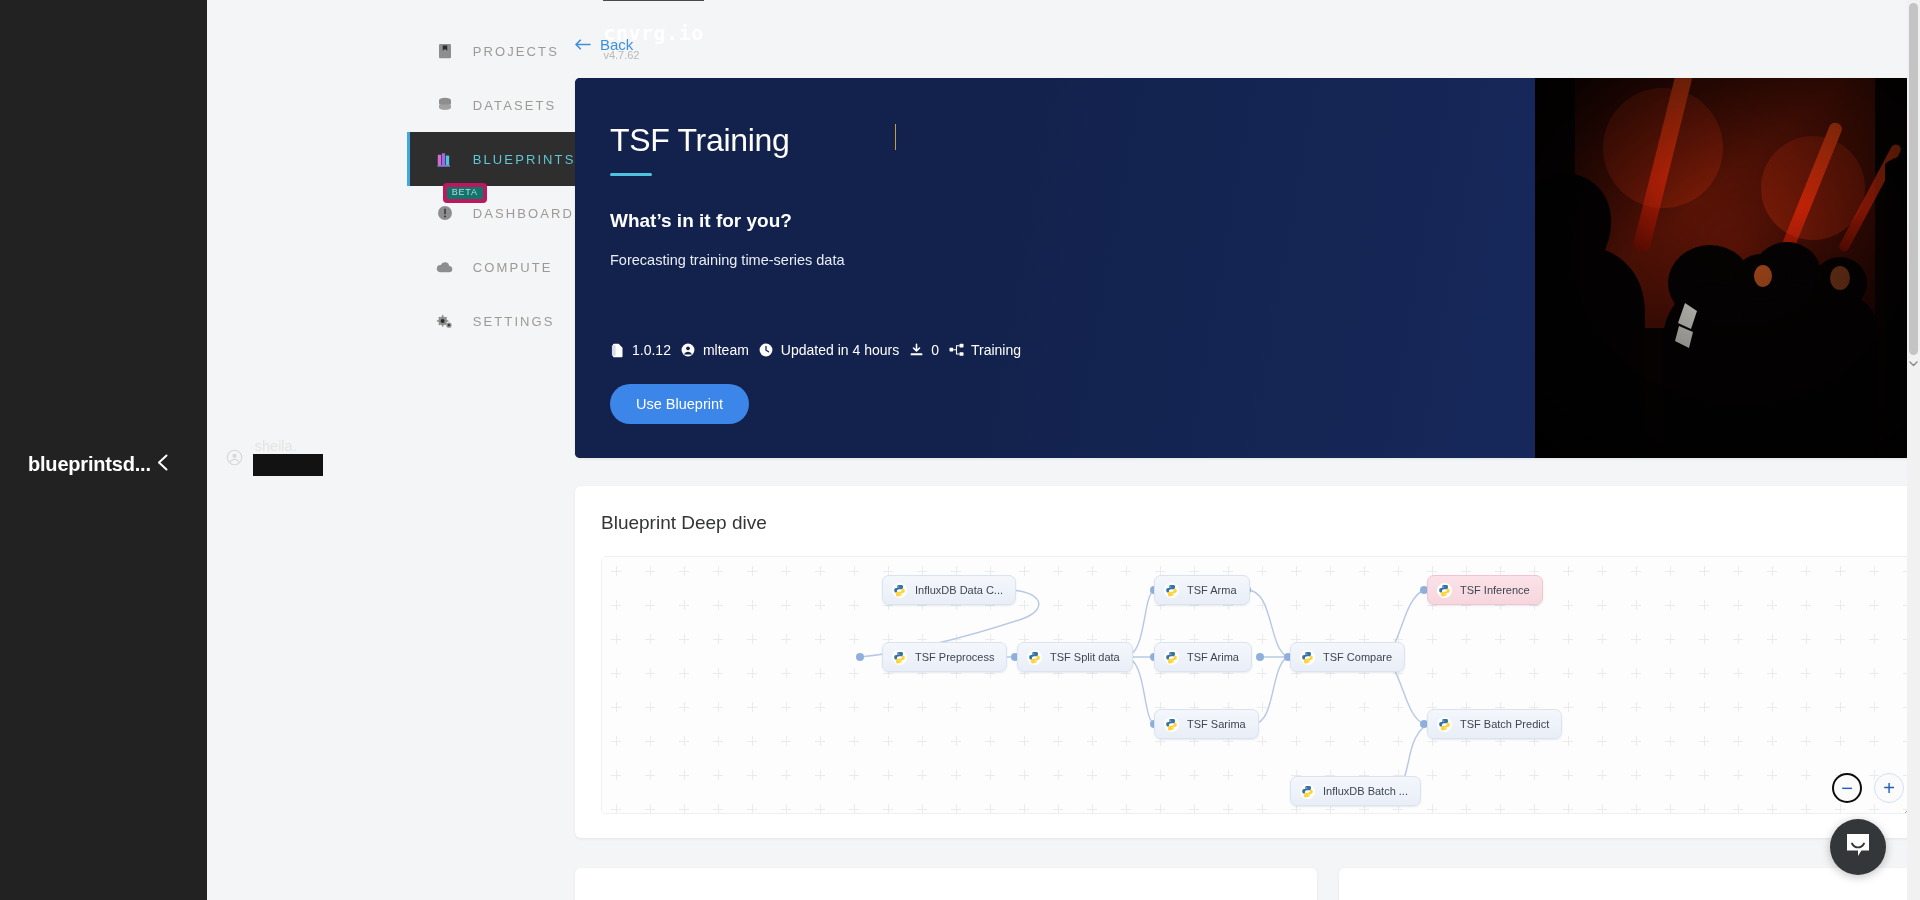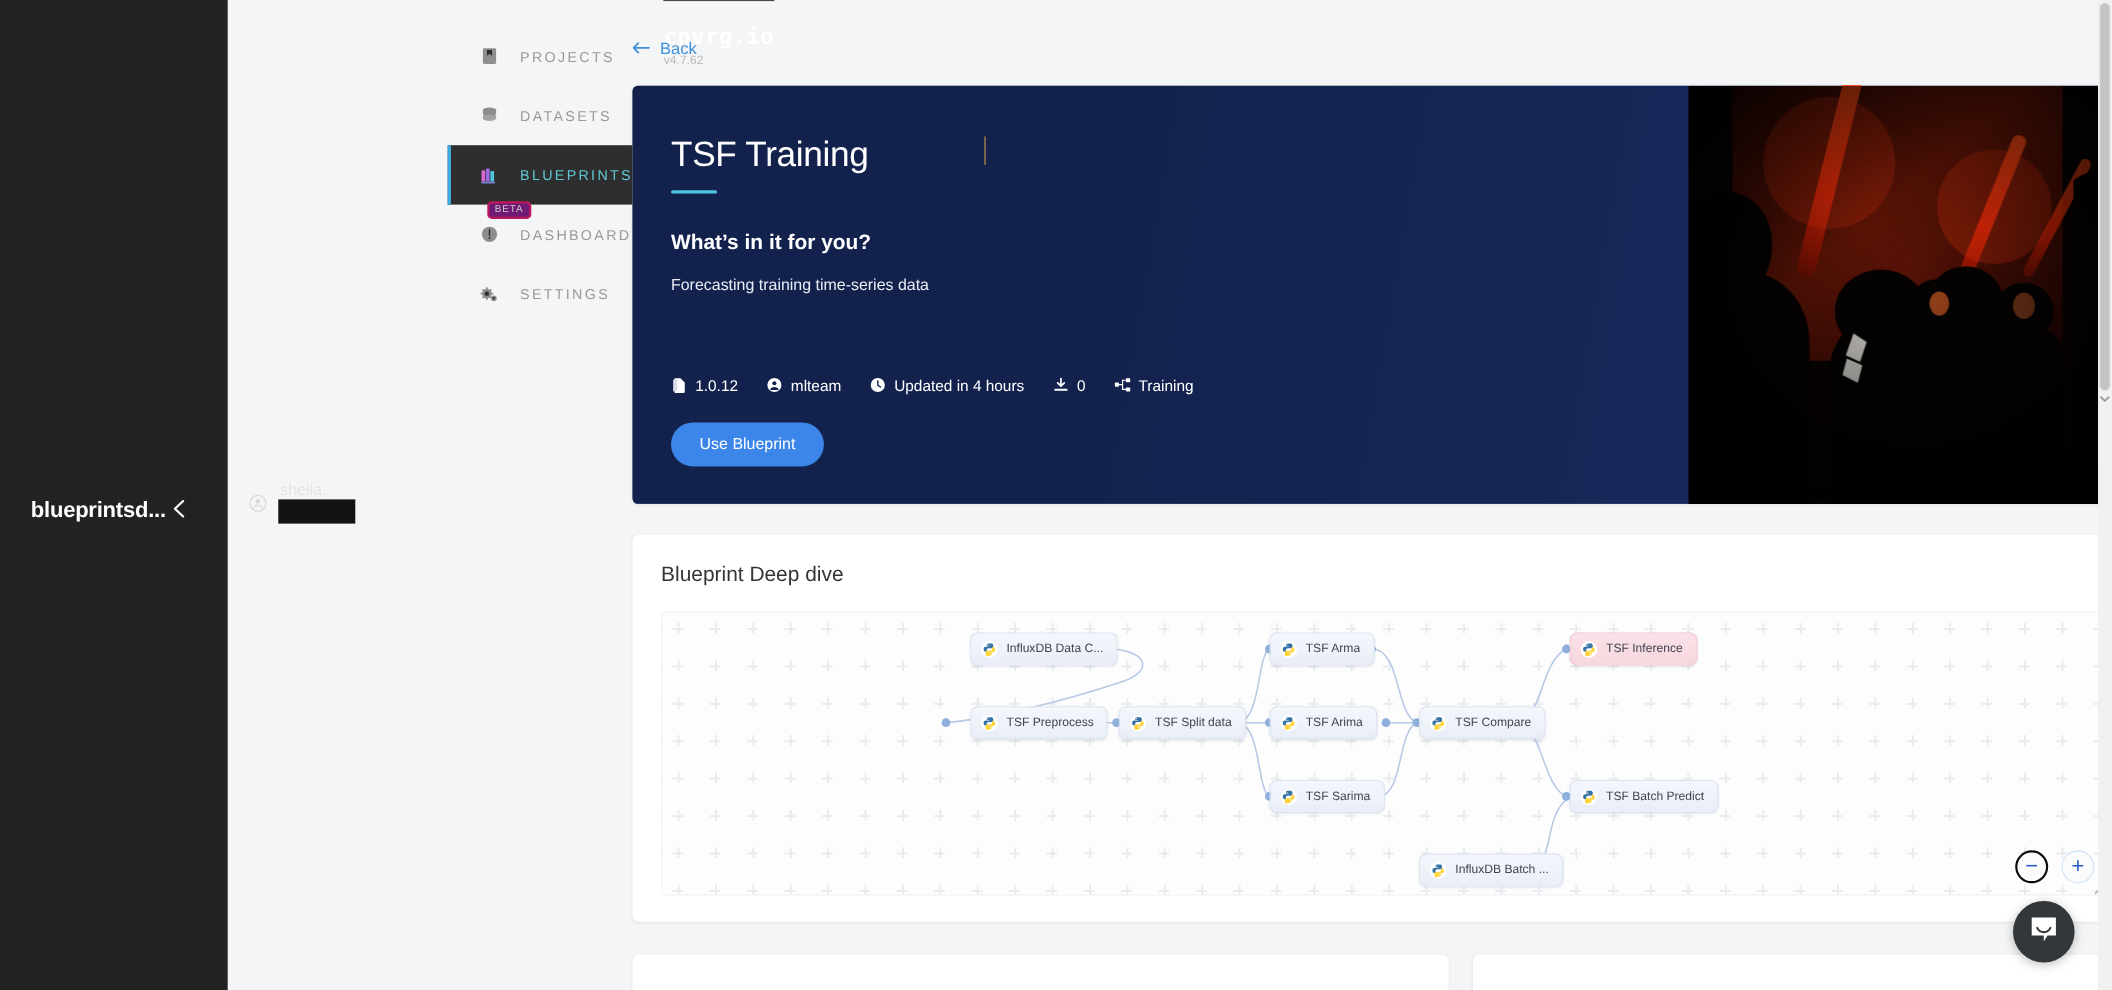--- a/index.html
+++ b/index.html
@@ -33,21 +33,21 @@
     padding-left: 28px; gap: 18px; cursor: pointer; position: relative;
   }
   .sb-item.active { background: #2e2e2e; }
   .sb-item.active::before { content:""; position:absolute; left:0; top:0; bottom:0; width:3px; background:#3ea9df; }
   .sb-ico { width: 20px; height: 20px; flex: 0 0 20px; display:flex; align-items:center; justify-content:center; position:relative; }
   .sb-label { font-size: 13px; letter-spacing: 2.1px; color: #9d9a95; font-weight: 400; }
   .sb-item.active .sb-label { color: #5fc7d4; }
   .beta-badge {
     position: absolute; left: 8px; top: 34px;
     font-size: 9px; letter-spacing: 0.8px; color: #cfcfcf;
-    background: #701a75; border: 2px solid #be185d; border-radius: 4px;
+    background: #0f766e; border: 4px solid #be185d; border-radius: 4px;
     padding: 1px 5px; line-height: 1.1;
   }
   .sb-spacer { flex: 1 1 auto; }
   .sb-bottom { padding: 0 28px 22px 28px; }
   .sb-bottom-divider { height: 1px; background: #4a4a4a; margin-bottom: 20px; }
   .sb-logo { color: #fff; font-size: 20px; font-weight: 700; font-family: "DejaVu Sans Mono", monospace; letter-spacing: 0.5px; }
   .sb-version { color: #b9b9b9; font-size: 11px; margin-top: 4px; }
 
   
   .main {
@@ -71,21 +71,21 @@
   }
   .hero-left {
     flex: 1 1 auto; padding: 44px 40px 0 35px; position: relative;
     background: linear-gradient(100deg, #13224d 0%, #13224d 45%, #16285a 100%);
   }
   .hero-title { color: #ffffff; font-size: 32px; font-weight: 400; letter-spacing: -0.3px; }
   .hero-rule { width: 42px; height: 3px; background: #4ec3e0; margin-top: 14px; border-radius: 2px; }
   .hero-caret { position: absolute; left: 320px; top: 46px; width: 1px; height: 26px; background: #c89b4a; }
   .hero-sub { color: #ffffff; font-size: 19px; font-weight: 700; margin-top: 34px; }
   .hero-desc { color: #e8ecf4; font-size: 14.5px; margin-top: 20px; }
-  .hero-meta { display: flex; align-items: flex-end; gap: 26px; margin-top: 74px; }
+  .hero-meta { display: flex; align-items: flex-end; gap: 10px; margin-top: 74px; }
   .meta-item { display: flex; align-items: center; gap: 7px; color: #ffffff; font-size: 14px; }
   .meta-ico { width: 15px; height: 15px; display:flex; align-items:center; justify-content:center; }
   .hero-btn {
     margin-top: 26px; display: inline-flex; align-items: center; justify-content: center;
     height: 40px; padding: 0 26px; border-radius: 22px;
     background: #3b86e8; color: #ffffff; font-size: 14.5px; border: none; cursor: pointer;
   }
   .hero-img {
     flex: 0 0 410px; position: relative; overflow: hidden;
     background: #0a0607;
@@ -229,20 +229,28 @@
           <svg width="18" height="18" viewBox="0 0 24 24">
               <circle cx="12" cy="12" r="9.3" fill="#8e8e8e"></circle>
               <rect x="11.1" y="6" width="1.8" height="8" rx="0.9" fill="#2c2c2c"></rect>
               <circle cx="12" cy="16.6" r="1.2" fill="#2c2c2c"></circle>
             </svg>
         </span>
         <span class="sb-label">DASHBOARD</span>
       </div>
 
 
+      <div class="sb-item">
+        <span class="sb-ico">
+          <svg width="19" height="19" viewBox="0 0 24 24">
+              <path d="M6.5 18h11.2a4 4 0 0 0 .3-8 5.6 5.6 0 0 0-10.7-1.2A4.2 4.2 0 0 0 6.5 18z" fill="#8e8e8e"></path>
+            </svg>
+        </span>
+        <span class="sb-label">COMPUTE</span>
+      </div>
 
 
       <div class="sb-item">
         <span class="sb-ico">
           <svg width="19" height="19" viewBox="0 0 24 24">
             <path d="M9.2 3.6l1.1.1.5 1.9 1.6.9 1.9-.6.8.8-.7 1.9.8 1.6 1.9.5v1.2l-1.9.5-.8 1.6.7 1.9-.8.8-1.9-.7-1.6.8-.5 1.9H9.1l-.5-1.9-1.6-.8-1.9.7-.8-.8.7-1.9-.8-1.6-1.9-.5v-1.2l1.9-.5.8-1.6-.7-1.9.8-.8 1.9.6 1.6-.9z" fill="#8e8e8e"></path>
             <circle cx="9.6" cy="11.3" r="2.5" fill="#2c2c2c"></circle>
             <circle cx="17.6" cy="16.6" r="3.3" fill="#8e8e8e"></circle>
               <circle cx="17.6" cy="16.6" r="1.3" fill="#2c2c2c"></circle>
           </svg>

